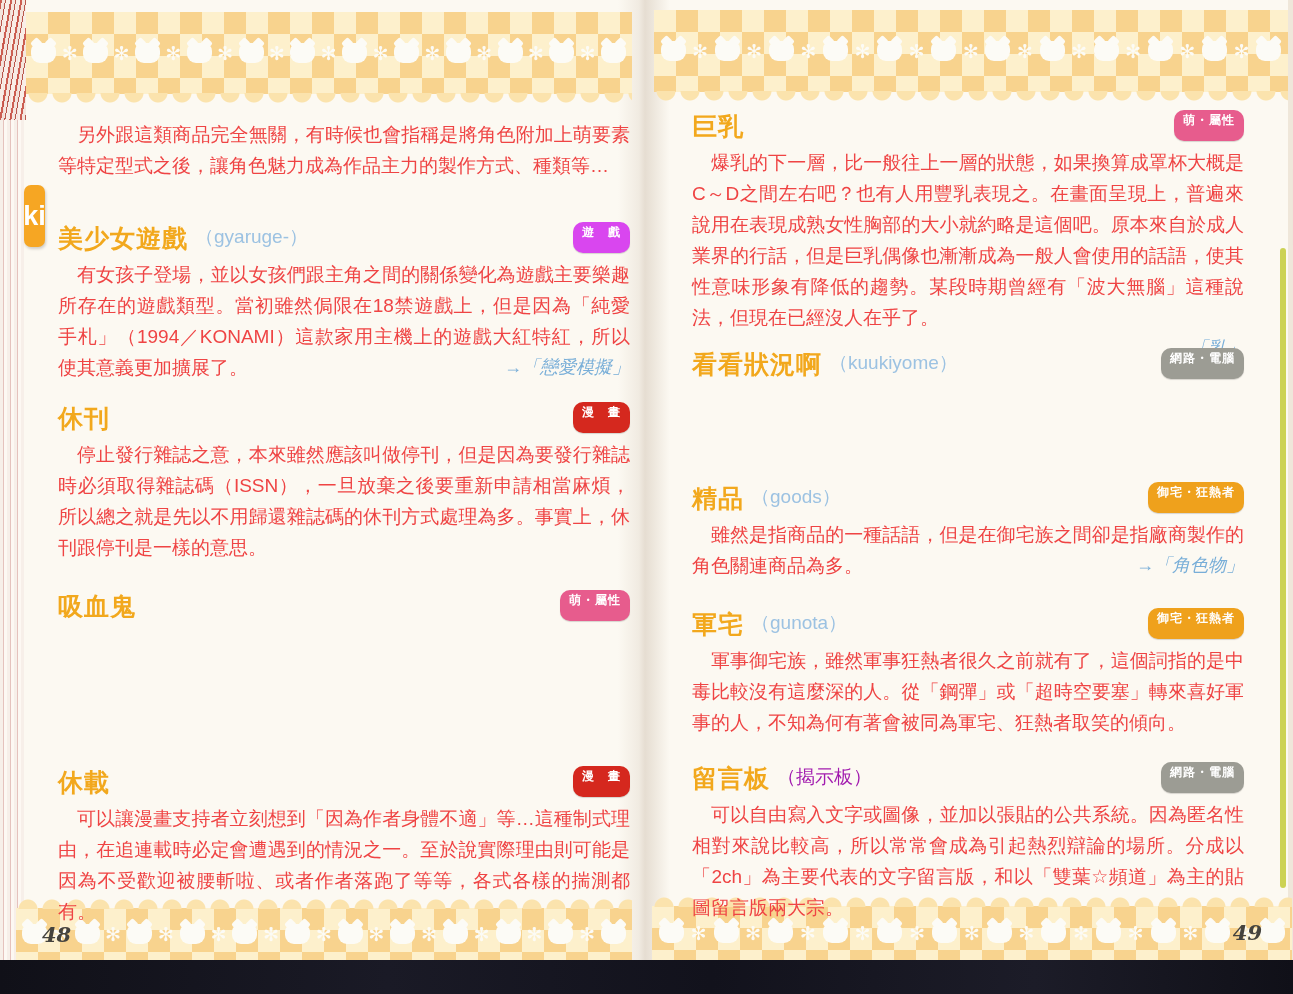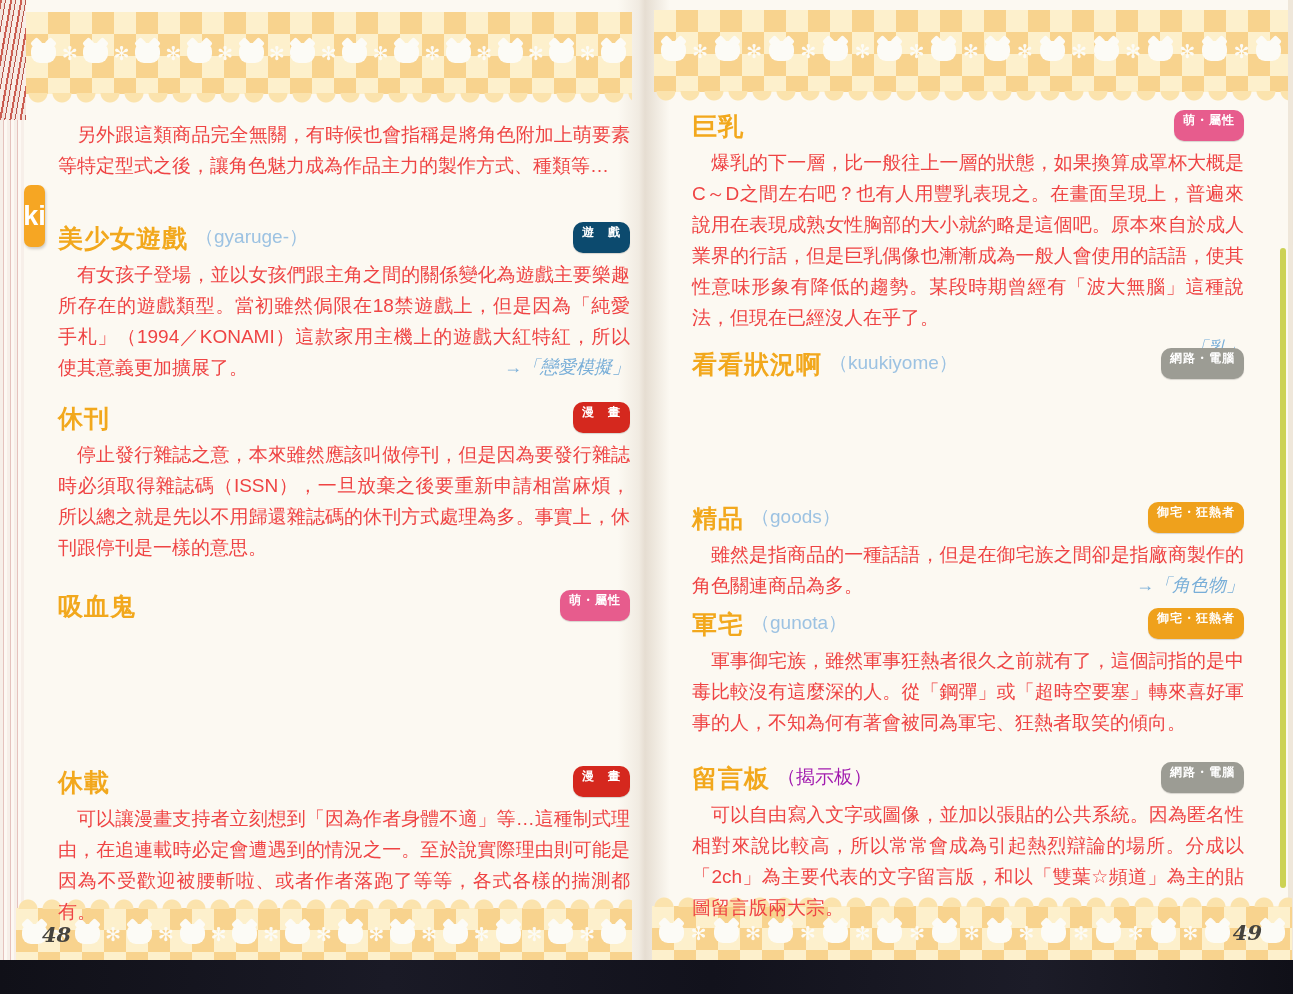--- a/index.html
+++ b/index.html
@@ -205,21 +205,21 @@
   <div class="tab tab-ku" style="background-color: rgb(246, 166, 35);">ku</div>
 
   <div class="page-col col-left">
 
     <div class="continuation body-text">另外跟這類商品完全無關，有時候也會指稱是將角色附加上萌要素等特定型式之後，讓角色魅力成為作品主力的製作方式、種類等…</div>
 
     <div class="entry" style="top:222px">
       <div class="head-row">
         <span class="headword">美少女遊戲</span>
         <span class="reading">（gyaruge-）</span>
-        <span class="badge" style="background-color: #0c4a6e;">遊　戲</span>
+        <span class="badge" style="background-color: #d946ef;">遊　戲</span>
       </div>
       <div class="body-text">有女孩子登場，並以女孩們跟主角之間的關係變化為遊戲主要樂趣所存在的遊戲類型。當初雖然侷限在18禁遊戲上，但是因為「純愛手札」（1994／KONAMI）這款家用主機上的遊戲大紅特紅，所以使其意義更加擴展了。</div>
       <div class="xref inline">→「戀愛模擬」</div>
     </div>
 
     <div class="entry" style="top:402px">
       <div class="head-row">
         <span class="headword">休刊</span>
         <span class="badge" style="background-color: rgb(213, 40, 30);">漫　畫</span>
       </div>
@@ -255,21 +255,21 @@
     </div>
 
     <div class="entry" style="top:348px">
       <div class="head-row">
         <span class="headword">看看狀況啊</span>
         <span class="reading">（kuukiyome）</span>
         <span class="badge" style="background-color: rgb(156, 156, 148);">網路・電腦</span>
       </div>
     </div>
 
-    <div class="entry" style="top:502px">
+    <div class="entry" style="top:482px">
       <div class="head-row">
         <span class="headword">精品</span>
         <span class="reading">（goods）</span>
         <span class="badge" style="background-color: rgb(239, 161, 28);">御宅・狂熱者</span>
       </div>
       <div class="body-text">雖然是指商品的一種話語，但是在御宅族之間卻是指廠商製作的角色關連商品為多。</div>
       <div class="xref inline">→「角色物」</div>
     </div>
 
     <div class="entry" style="top:608px">

